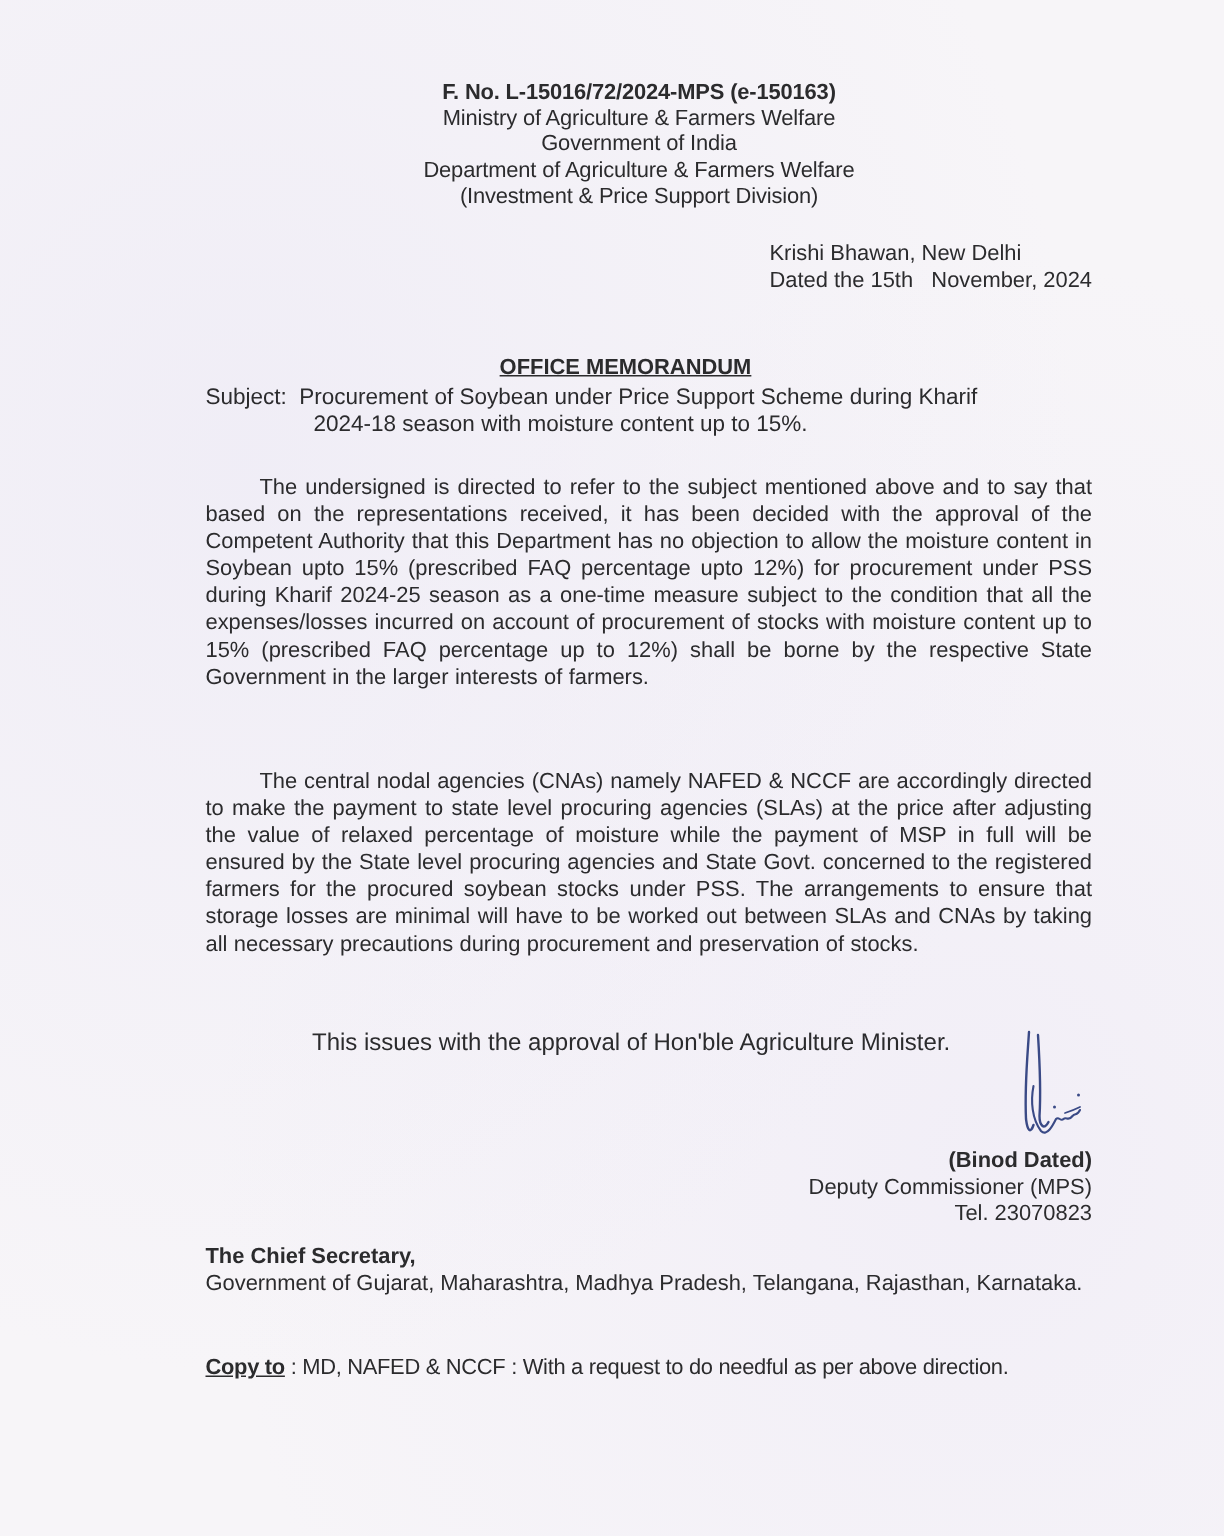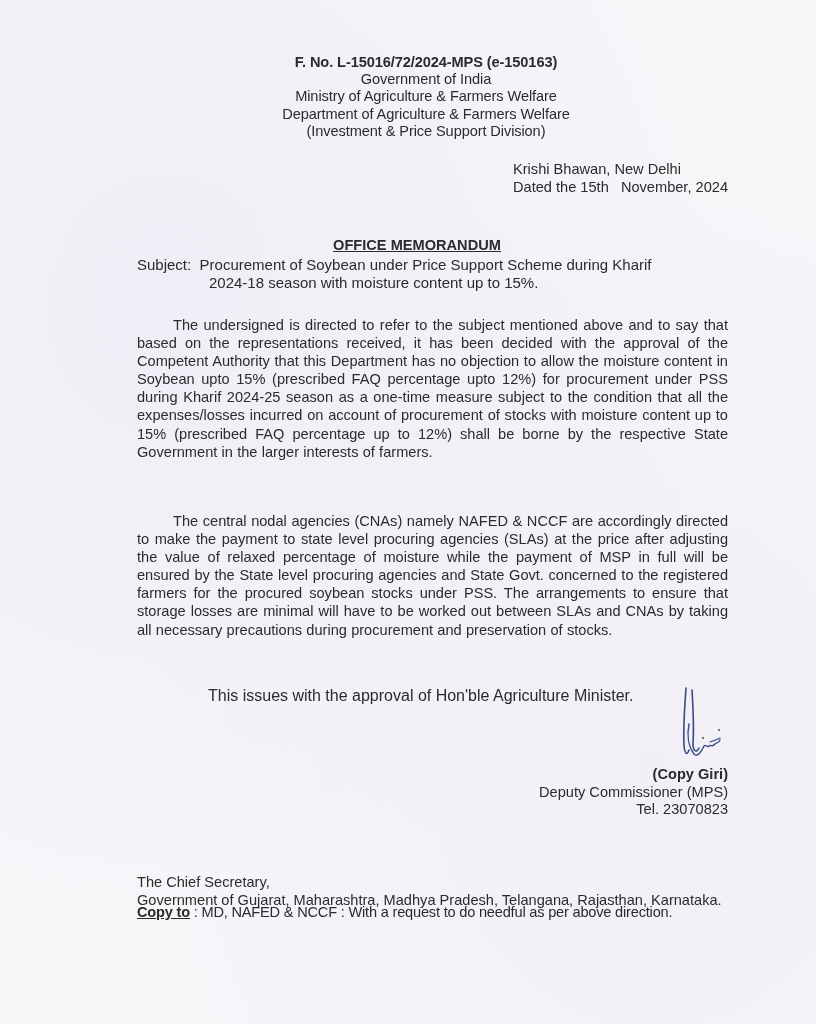--- a/index.html
+++ b/index.html
@@ -108,40 +108,40 @@
 
   .addressee {
     position: absolute;
     left: 137px;
     width: 591px;
     top: 830px;
     font-size: 14.6px;
     line-height: 17.6px;
     text-align: justify;
   }
-  .addressee .to { font-weight: normal; display: block; margin-top: 44px; }
+  .addressee .to { font-weight: bold; display: block; }
 
   .copyto {
     position: absolute;
     left: 137px;
     top: 904px;
     font-size: 14.6px;
     letter-spacing: -0.2px;
   }
   .copyto .label { font-weight: bold; text-decoration: underline; }
 </style>
 </head>
 <body>
 
 <div class="page">
 
   <div class="header">
     <div class="fileno">F. No. L-15016/72/2024-MPS (e-150163)</div>
+    <div class="line">Ministry of Agriculture &amp; Farmers Welfare</div>
     <div class="line">Government of India</div>
-    <div class="line">Ministry of Agriculture &amp; Farmers Welfare</div>
     <div class="line">Department of Agriculture &amp; Farmers Welfare</div>
     <div class="line">(Investment &amp; Price Support Division)</div>
   </div>
 
   <div class="place">
     <div>Krishi Bhawan, New Delhi</div>
     <div>Dated the 15th&nbsp;&nbsp; November, 2024</div>
   </div>
 
   <div class="om-title">
@@ -164,21 +164,21 @@
       <path d="M14 4 C13 20, 11 40, 12 62 C13 70, 15 72, 17 66" fill="none" stroke="#3a4a86" stroke-width="1.6" stroke-linecap="round"></path>
       <path d="M20 6 C21 22, 22 44, 21 60 C21 66, 24 70, 27 64" fill="none" stroke="#3a4a86" stroke-width="1.6" stroke-linecap="round"></path>
       <path d="M17 40 C15 50, 16 62, 22 70 C26 74, 30 66, 32 62 C34 60, 35 64, 37 62 C39 60, 40 64, 43 60 C45 58, 46 60, 48 56" fill="none" stroke="#3a4a86" stroke-width="1.4" stroke-linecap="round"></path>
       <path d="M38 58 C41 57, 44 56, 48 54" fill="none" stroke="#3a4a86" stroke-width="1.2" stroke-linecap="round"></path>
       <circle cx="31" cy="54" r="1" fill="#3a4a86"></circle>
       <circle cx="47" cy="46" r="1" fill="#3a4a86"></circle>
     </svg>
   </div>
 
   <div class="signatory">
-    <div class="name">(Copy Giri)</div>
+    <div class="name">(Binod Dated)</div>
     <div>Deputy Commissioner (MPS)</div>
     <div>Tel. 23070823</div>
   </div>
 
   <div class="addressee">
     <span class="to">The Chief Secretary,</span>
     <span>Government of Gujarat, Maharashtra, Madhya Pradesh, Telangana, Rajasthan, Karnataka.</span>
   </div>
 
   <div class="copyto">

